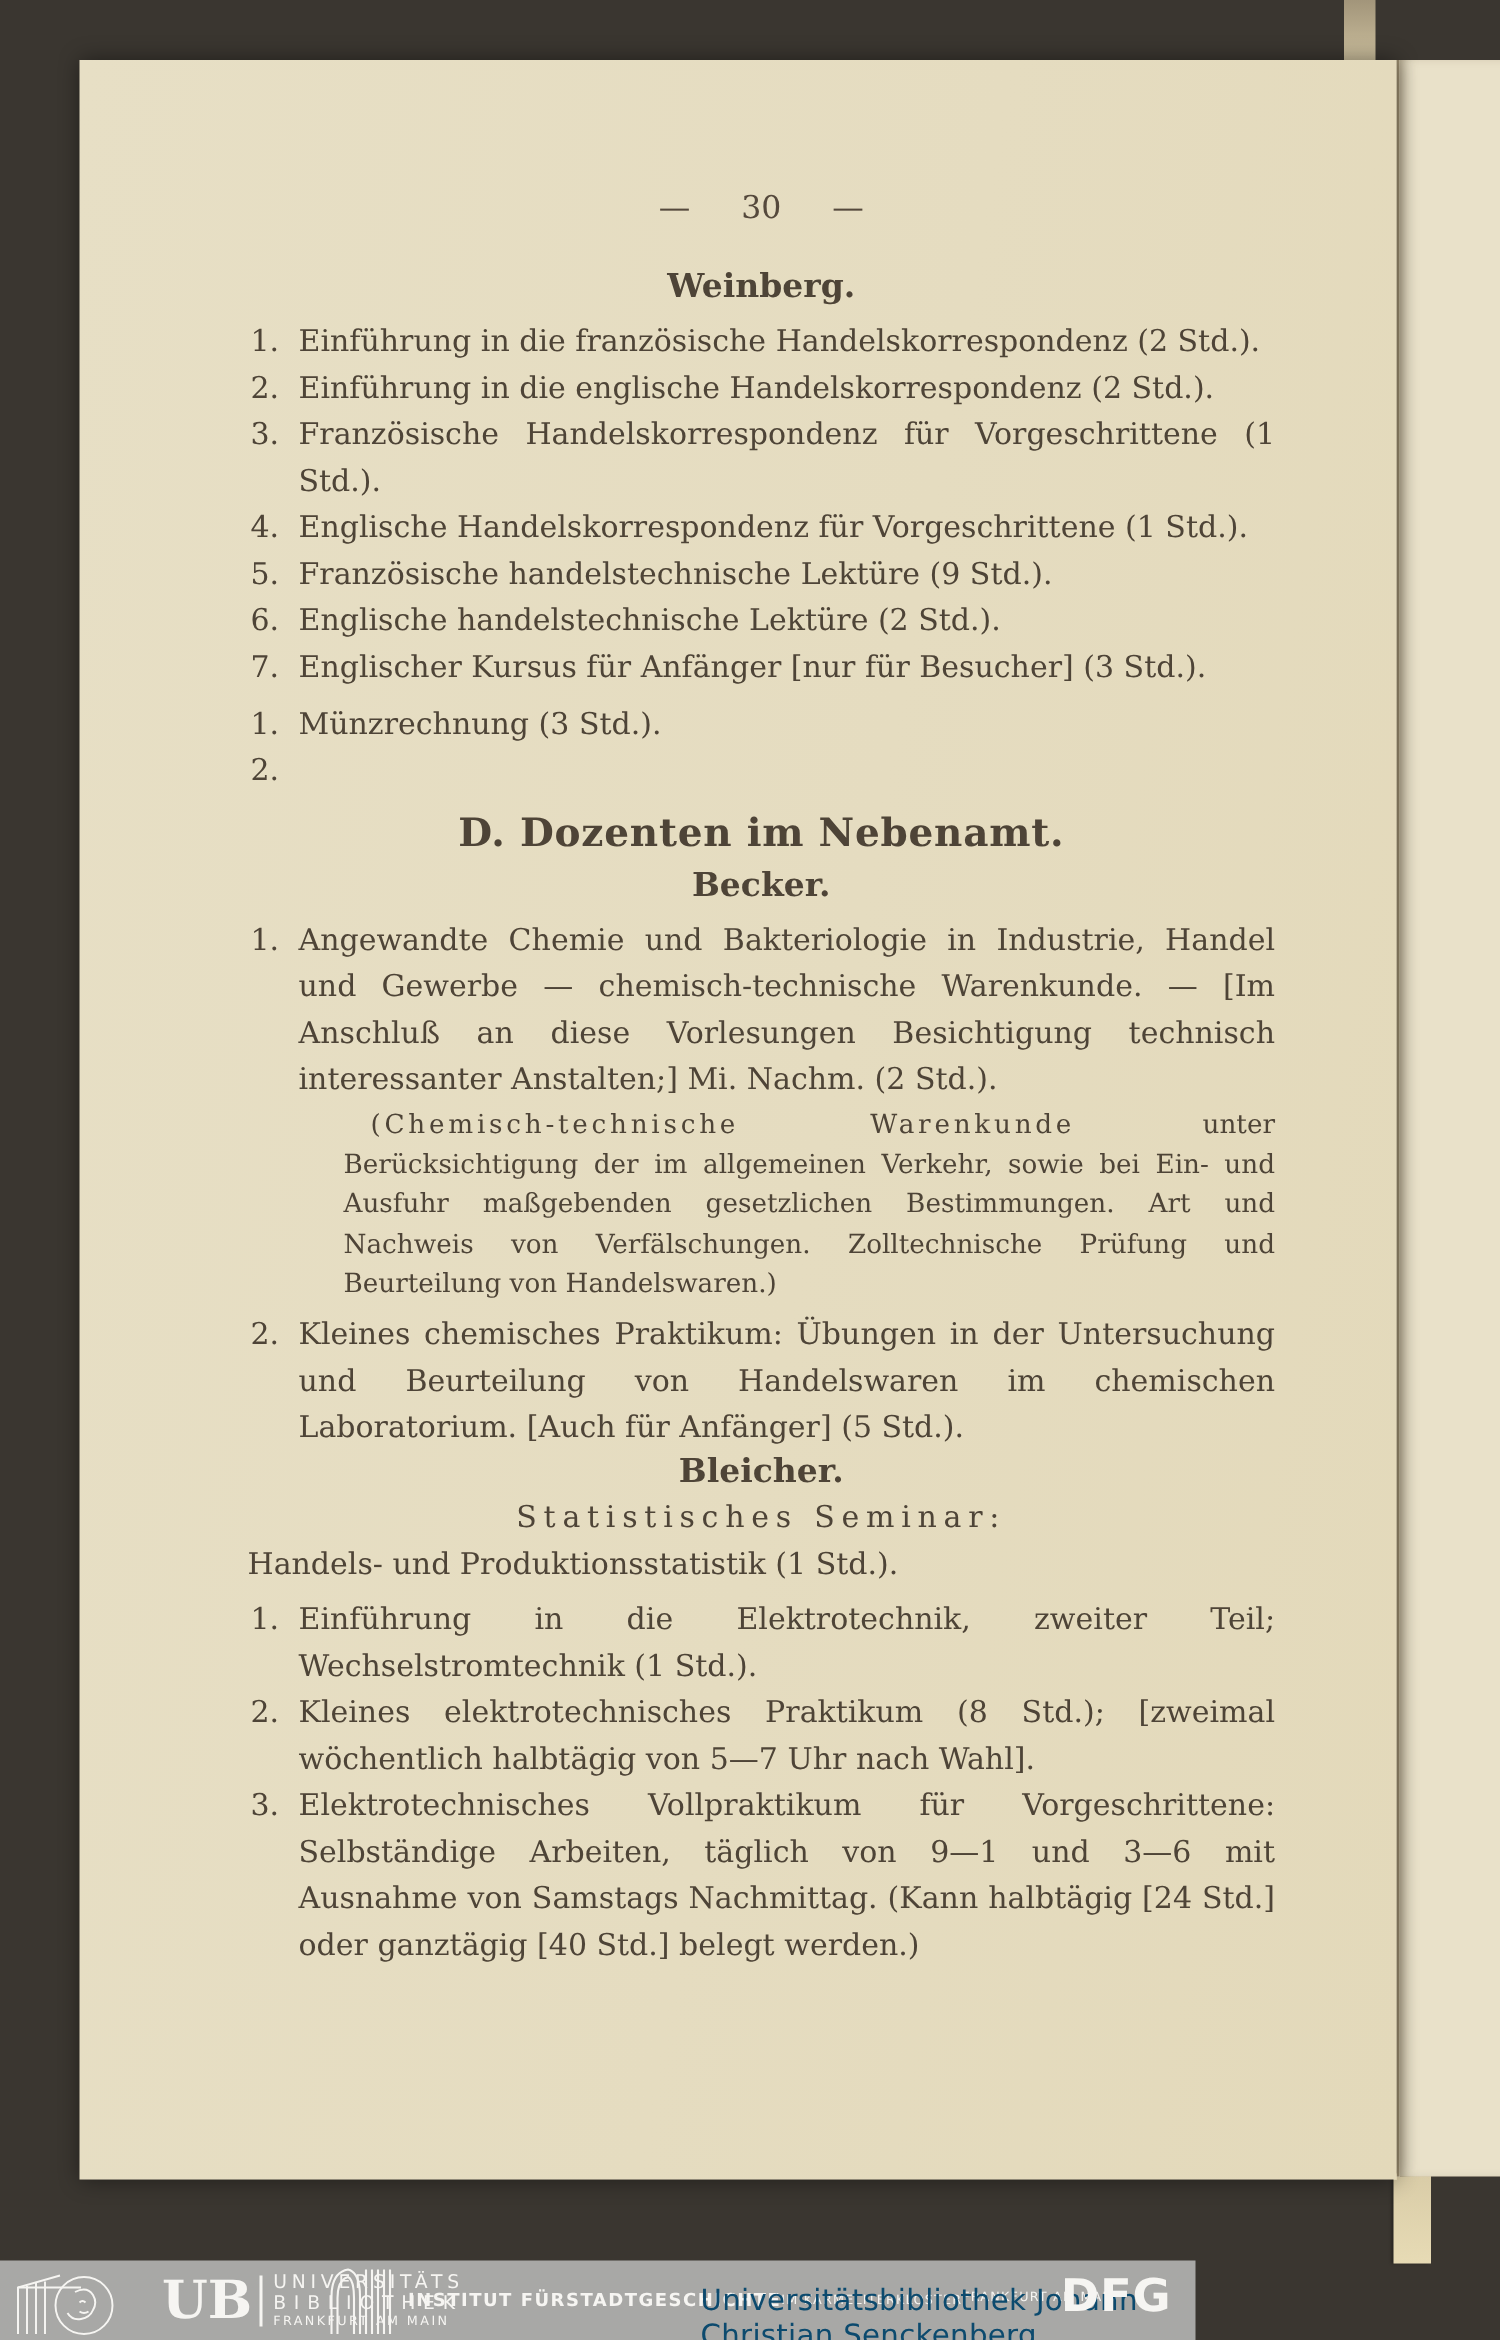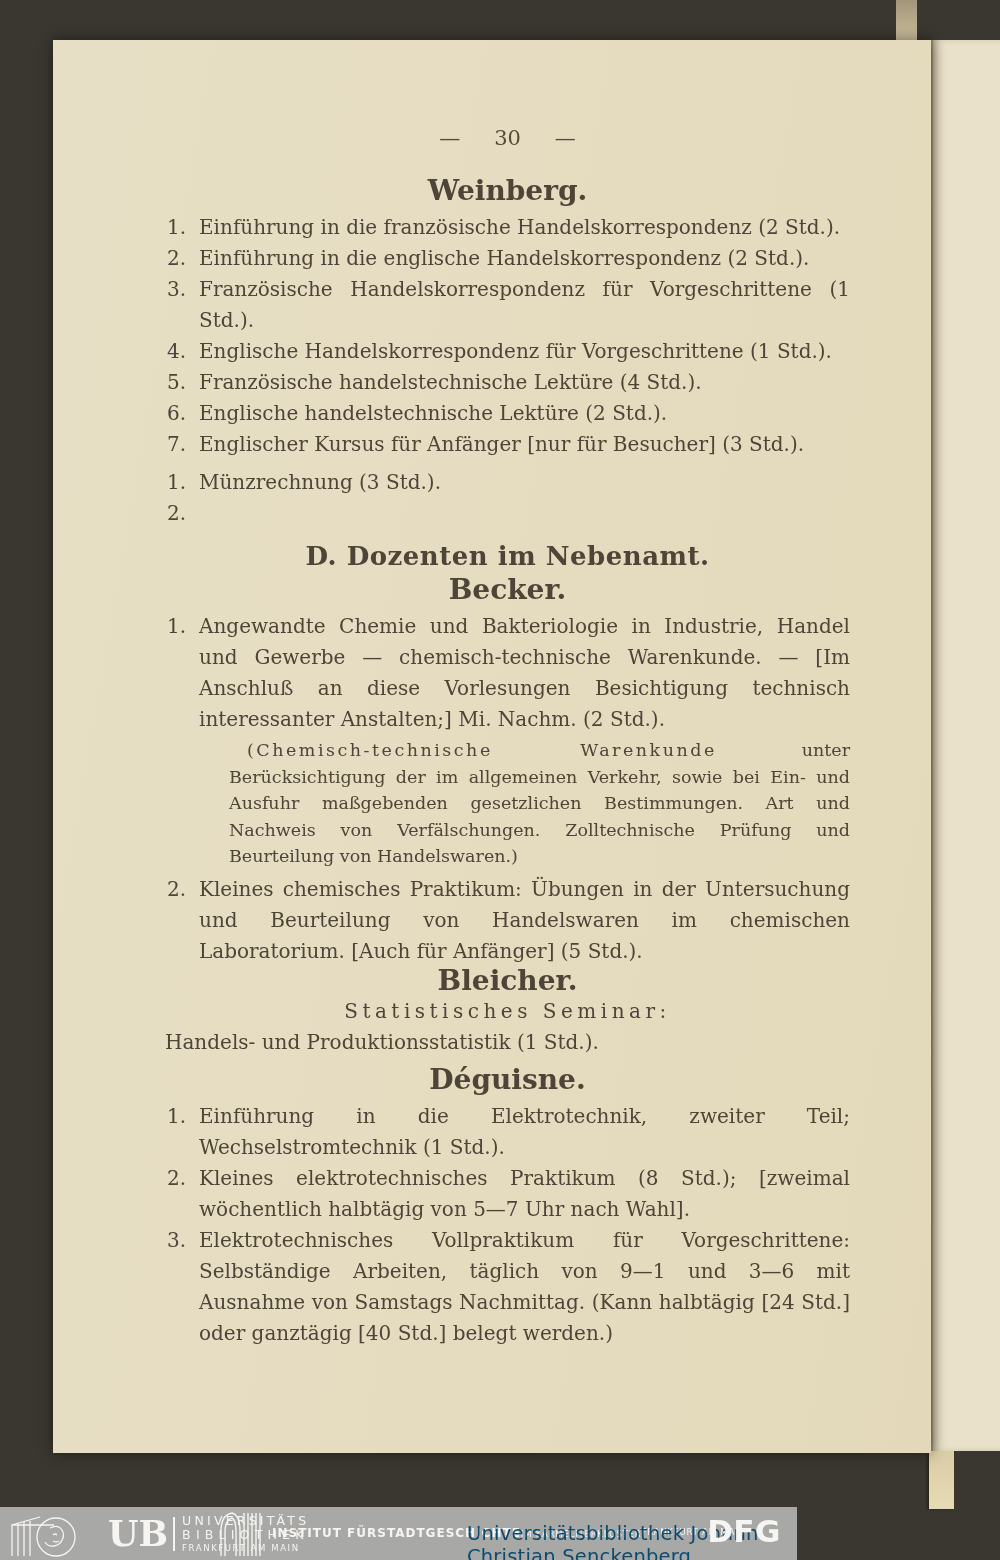--- a/index.html
+++ b/index.html
@@ -38,21 +38,21 @@
     position:absolute; left:112px; top:0; width:685px;
     color:#4e4437;
     font-size:20px;
   }
   .pagenum-row {
     margin-top:86px; text-align:center;
     font-size:21px; color:#55493c;
   }
   .pagenum-row .dash { margin:0 34px; letter-spacing:0; }
   .sec-heading {
-    text-align:center; font-weight:bold; font-size:28px; line-height:28px;
+    text-align:center; font-weight:bold; font-size:22px; line-height:28px;
   }
   .h-weinberg { margin-top:27px; }
   .h-werner   { margin-top:13px; }
   .h-becker   { margin-top:4px; }
   .h-bleicher { }
   .h-deguisne { margin-top:9px; }
   .chapter-heading {
     margin-top:42px; text-align:center; font-weight:bold;
     font-size:26px; line-height:32px; letter-spacing:.5px;
   }
@@ -122,21 +122,21 @@
     <div class="pagenum-row">
       <span class="dash">—</span><span>30</span><span class="dash">—</span>
     </div>
 
     <div class="sec-heading h-weinberg">Weinberg.</div>
     <div class="items">
       <div class="item"><span class="num">1.</span><span>Einführung in die französische Handelskorrespondenz (2 Std.).</span></div>
       <div class="item"><span class="num">2.</span><span>Einführung in die englische Handelskorrespondenz (2 Std.).</span></div>
       <div class="item"><span class="num">3.</span><span>Französische Handelskorrespondenz für Vorgeschrittene (1 Std.).</span></div>
       <div class="item"><span class="num">4.</span><span>Englische Handelskorrespondenz für Vorgeschrittene (1 Std.).</span></div>
-      <div class="item"><span class="num">5.</span><span>Französische handelstechnische Lektüre (4 Std.).</span></div>
+      <div class="item"><span class="num">5.</span><span>Französische handelstechnische Lektüre (9 Std.).</span></div>
       <div class="item"><span class="num">6.</span><span>Englische handelstechnische Lektüre (2 Std.).</span></div>
       <div class="item"><span class="num">7.</span><span>Englischer Kursus für Anfänger [nur für Besucher] (3 Std.).</span></div>
     </div>
 
     <div class="items">
       <div class="item"><span class="num">1.</span><span>Münzrechnung (3 Std.).</span></div>
       <div class="item"><span class="num">2.</span></div>
     </div>
 
     <div class="chapter-heading">D. Dozenten im Nebenamt.</div>
@@ -145,21 +145,20 @@
     <div class="items">
       <div class="item"><span class="num">1.</span><span>Angewandte Chemie und Bakteriologie in Industrie, Handel und Gewerbe — chemisch-technische Warenkunde. — [Im Anschluß an diese Vorlesungen Besichtigung technisch interessanter Anstalten;] Mi. Nachm. (2 Std.).</span></div>
       <div class="note"><span class="lead">(Chemisch-technische Warenkunde</span><span> unter Berücksichtigung der im allgemeinen Verkehr, sowie bei Ein- und Ausfuhr maßgebenden gesetzlichen Bestimmungen. Art und Nachweis von Verfälschungen. Zolltechnische Prüfung und Beurteilung von Handelswaren.)</span></div>
       <div class="item"><span class="num">2.</span><span>Kleines chemisches Praktikum: Übungen in der Untersuchung und Beurteilung von Handelswaren im chemischen Laboratorium. [Auch für Anfänger] (5 Std.).</span></div>
     </div>
 
     <div class="sec-heading h-bleicher">Bleicher.</div>
     <div class="subheading">Statistisches Seminar:</div>
     <div class="plain-line">Handels- und Produktionsstatistik (1 Std.).</div>
 
-    <div class="sec-heading h-deguisne">Déguisne.</div>
     <div class="items">
       <div class="item"><span class="num">1.</span><span>Einführung in die Elektrotechnik, zweiter Teil; Wechselstromtechnik (1 Std.).</span></div>
       <div class="item"><span class="num">2.</span><span>Kleines elektrotechnisches Praktikum (8 Std.); [zweimal wöchentlich halbtägig von 5—7 Uhr nach Wahl].</span></div>
       <div class="item"><span class="num">3.</span><span>Elektrotechnisches Vollpraktikum für Vorgeschrittene: Selbständige Arbeiten, täglich von 9—1 und 3—6 mit Ausnahme von Samstags Nachmittag. (Kann halbtägig [24 Std.] oder ganztägig [40 Std.] belegt werden.)</span></div>
     </div>
 
   </div>
 </div>
 
 <div class="footer">

